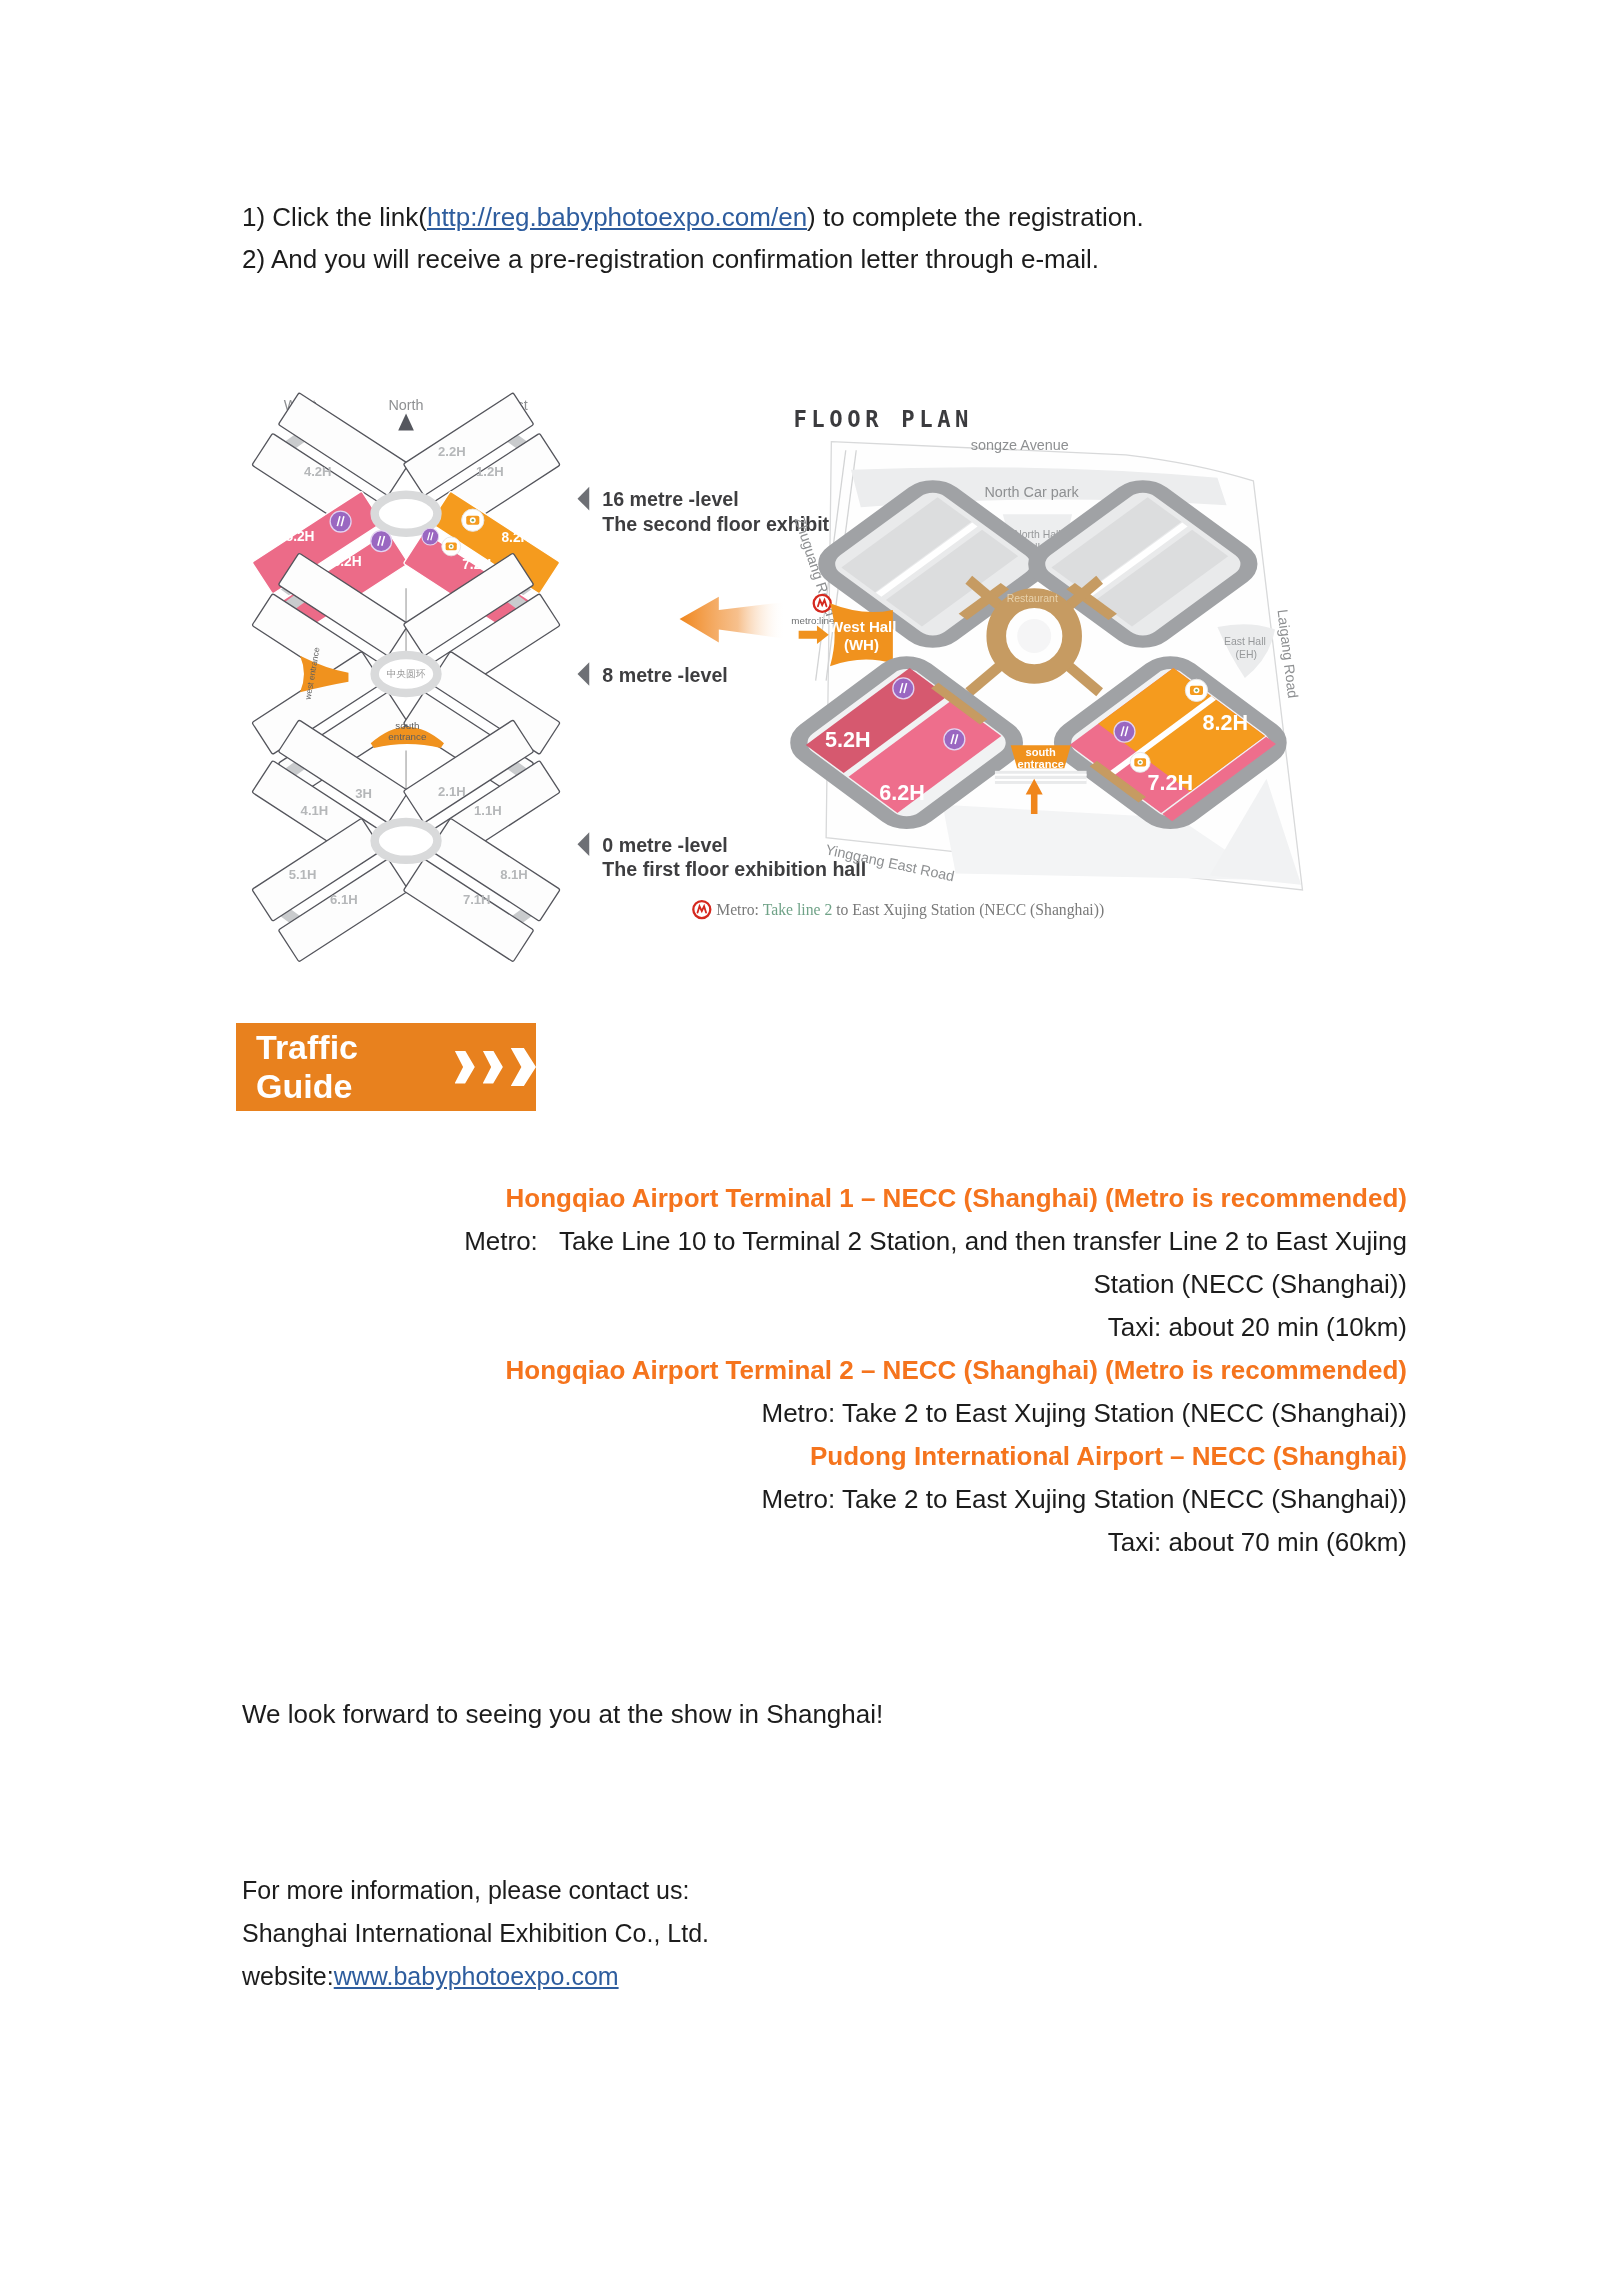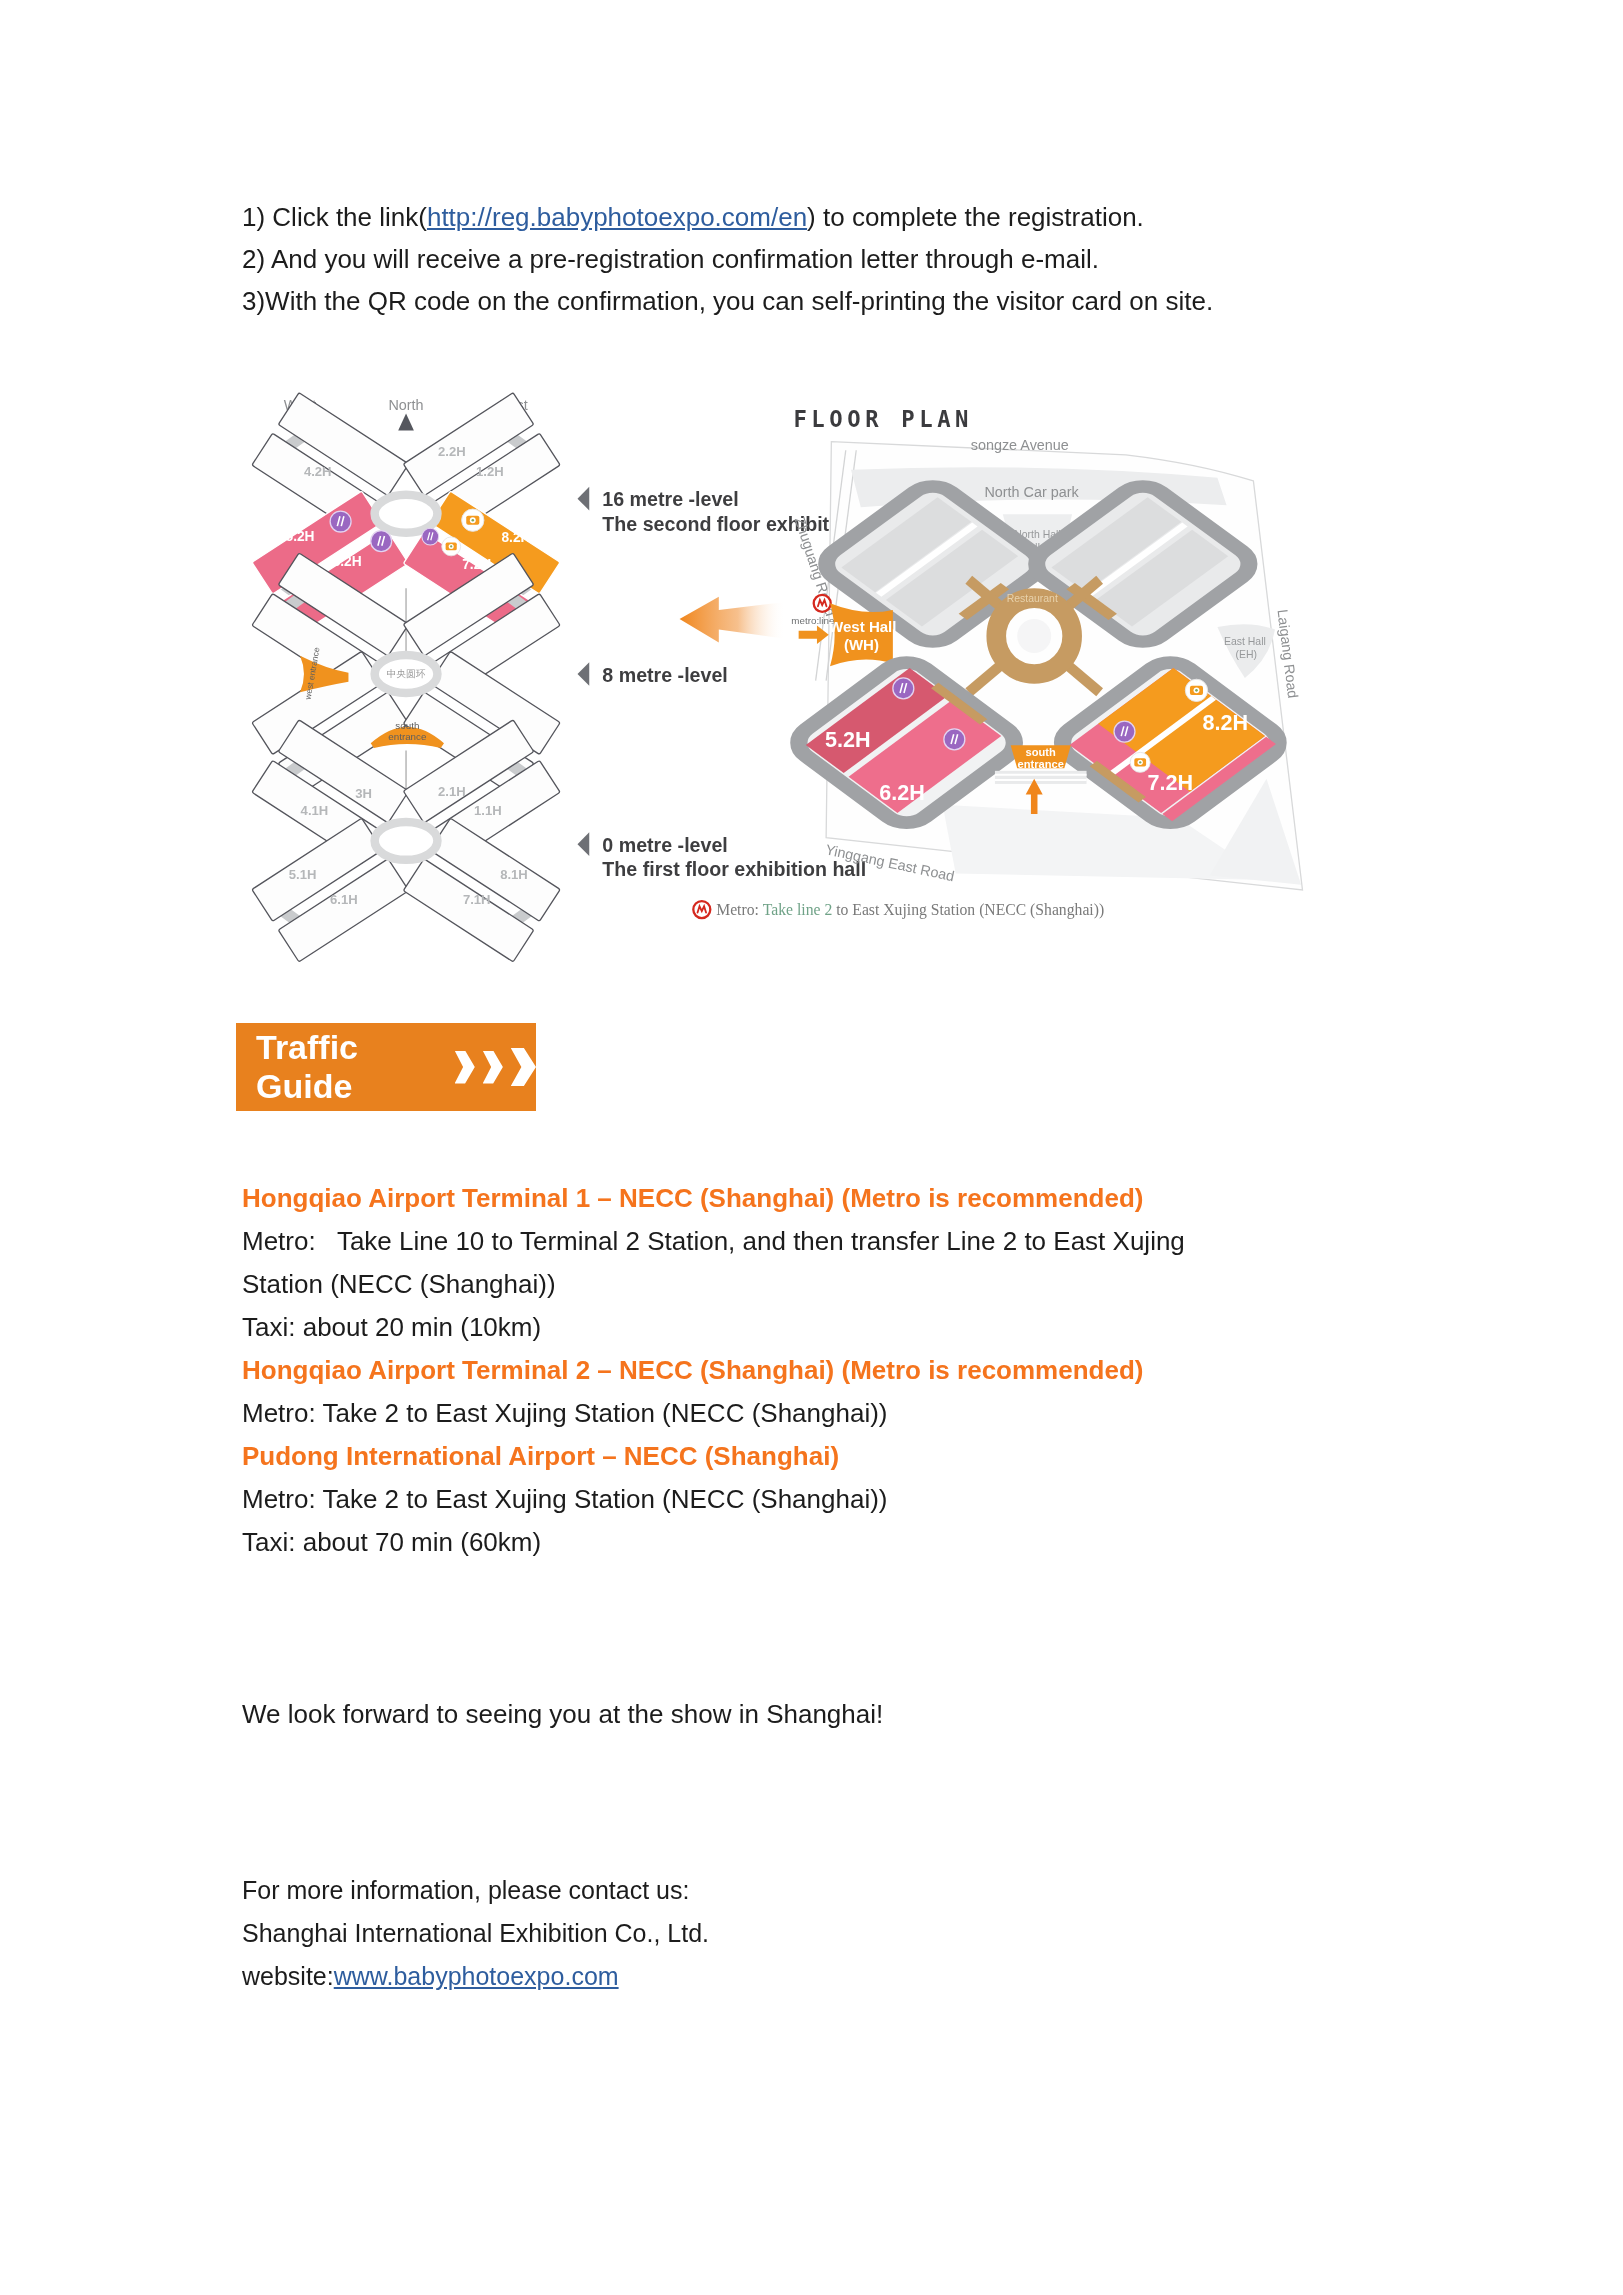--- a/index.html
+++ b/index.html
@@ -29,34 +29,33 @@
   
   .banner{left:236px;top:1023px;width:300px;height:88px;background:#E8811E;
           display:flex;align-items:center;padding-left:20px;box-sizing:border-box;}
   .banner-label{color:#fff;font-weight:bold;font-size:34px;letter-spacing:0px;}
   .chev{display:inline-block;width:22px;height:33px;background:#fff;margin-left:7.9px;
         clip-path:polygon(0 0,52% 0,100% 50%,52% 100%,0 100%,42% 50%);}
   .chev.big{width:27.5px;height:38px;}
 
   
   .traffic{left:242px;top:1177px;width:1165px;font-size:26px;line-height:43px;}
-  .t-line{white-space:pre-wrap;}
+  .t-line{white-space:pre-wrap;text-align:right;}
   .t-line.heading{color:#F5741D;font-weight:bold;}
 
   .closing{left:242px;top:1692px;width:1112px;font-size:26px;margin-top:7px;}
   .contact{left:242px;top:1869px;width:1112px;font-size:25px;line-height:43px;}
   .wsite{color:#2E5D9E;text-decoration:underline;cursor:pointer;}
 </style>
 </head>
 <body>
 
 <div class="abs intro">
   <div><span>1) Click the link(</span><span class="link">http://reg.babyphotoexpo.com/en</span><span>) to complete the registration.</span></div>
   <div>2) And you will receive a pre-registration confirmation letter through e-mail.</div>
-  <div>3)With the QR code on the confirmation, you can self-printing the visitor card on site.</div>
 </div>
 
 <div class="abs fp">
 <svg width="1132" height="576" viewBox="0 0 1730 880" xmlns="http://www.w3.org/2000/svg">
   <defs>
     <linearGradient id="agrad" x1="0" y1="0" x2="1" y2="0">
       <stop offset="0" stop-color="#F0861C"></stop>
       <stop offset="0.55" stop-color="#F3A55C" stop-opacity="0.7"></stop>
       <stop offset="1" stop-color="#ffffff" stop-opacity="0"></stop>
     </linearGradient>

